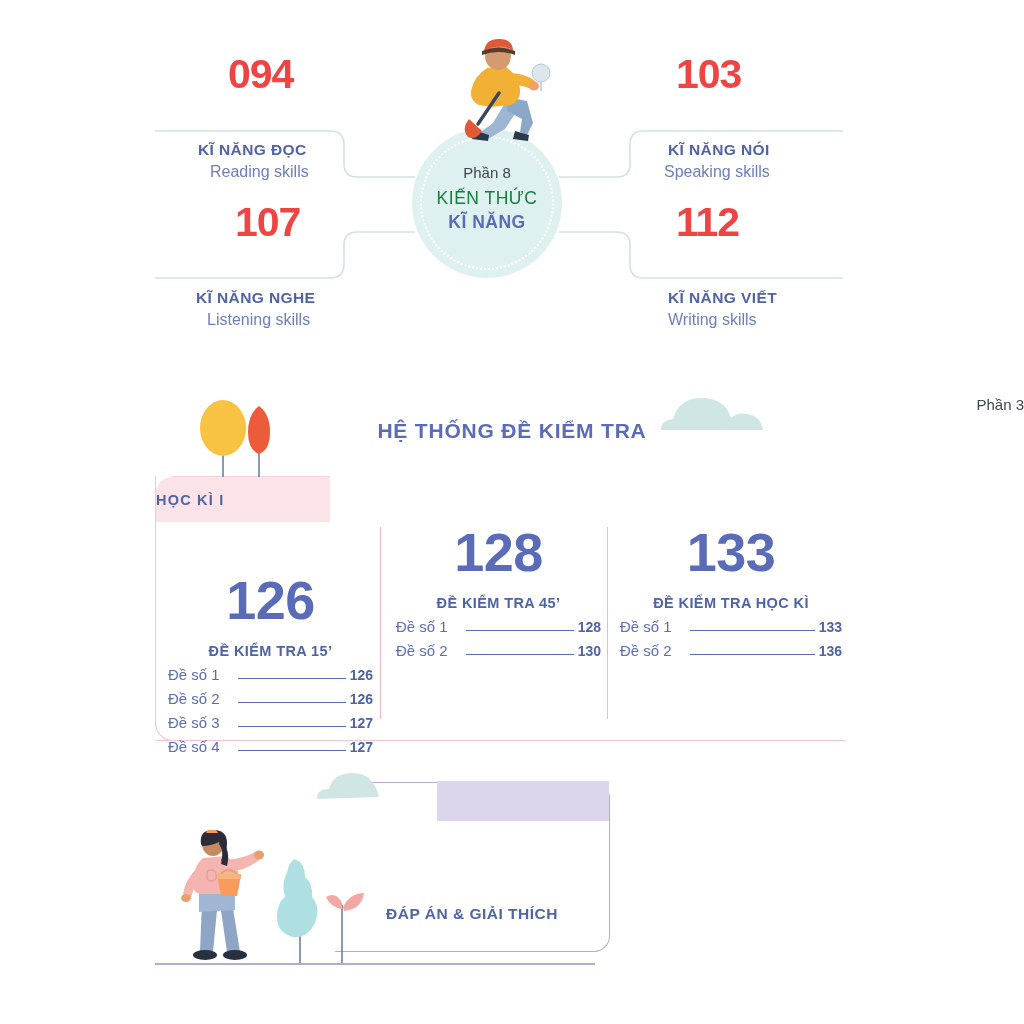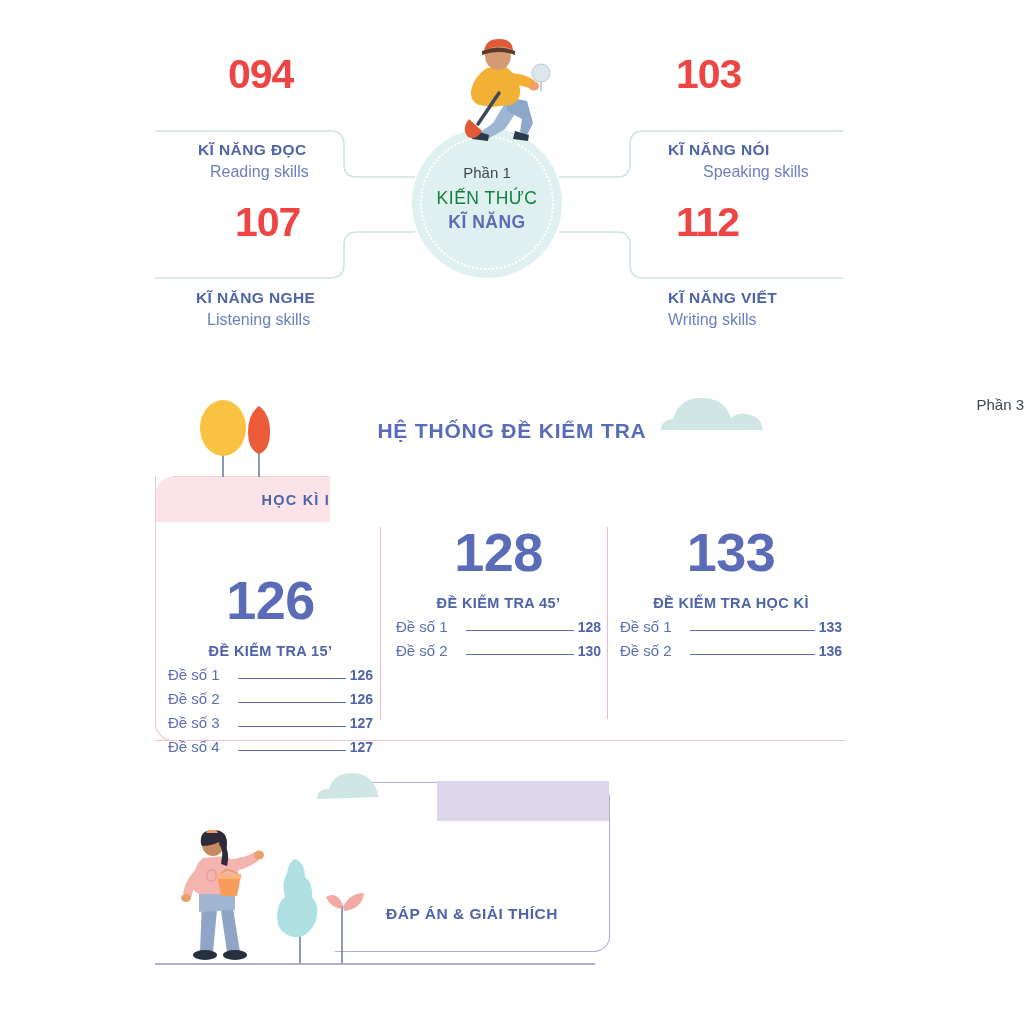--- a/index.html
+++ b/index.html
@@ -71,21 +71,21 @@
     border-top: none; border-right: none;
     border-bottom-left-radius: 18px;
   }
   .pink-frame-bottom {
     position: absolute; left: 155px; top: 740px; width: 690px; height: 1.4px; background: #f3c3cf;
   }
   .hocki-tab {
     position: absolute; left: 156px; top: 477px; width: 174px; height: 45px;
     background: #fbe3e8;
     border-top-left-radius: 16px;
-    display: flex; align-items: center; justify-content: flex-end;
+    display: flex; align-items: center; justify-content: flex-start;
   }
   .hocki-lbl { font-size: 14.5px; font-weight: 700; color: #4f63a8; letter-spacing: 1.2px; }
 
   .col-div { position: absolute; width: 1.4px; background: #f0b9c7; top: 527px; height: 192px; }
 
   .col { position: absolute; top: 525px; }
   .col-num {
     font-size: 54px; font-weight: 700; color: #5a6cb8; line-height: 1;
     text-align: center; letter-spacing: -.5px;
   }
@@ -139,34 +139,34 @@
 
     <path d="M172 477 H330" fill="none" stroke="#f3c3cf" stroke-width="1.4"></path>
   </svg>
 
   <div class="big-num" style="left:228px; top:54px;">094</div>
   <div class="lbl-vn" style="left:198px; top:141px;">KĨ NĂNG ĐỌC</div>
   <div class="lbl-en" style="left:210px; top:163px;">Reading skills</div>
 
   <div class="big-num" style="left:676px; top:54px;">103</div>
   <div class="lbl-vn" style="left:668px; top:141px;">KĨ NĂNG NÓI</div>
-  <div class="lbl-en" style="left:703px; top:163px;text-align:center;">Speaking skills</div>
+  <div class="lbl-en" style="left:664px; top:163px;text-align:center;">Speaking skills</div>
 
   <div class="big-num" style="left:235px; top:202px;">107</div>
   <div class="lbl-vn" style="left:196px; top:289px;">KĨ NĂNG NGHE</div>
   <div class="lbl-en" style="left:207px; top:311px;">Listening skills</div>
 
   <div class="big-num" style="left:676px; top:202px;">112</div>
   <div class="lbl-vn" style="left:668px; top:289px;">KĨ NĂNG VIẾT</div>
   <div class="lbl-en" style="left:668px; top:311px;">Writing skills</div>
 
   <div class="circle-wrap">
     <div class="circle-bg"></div>
     <div class="circle-dots"></div>
-    <div class="circle-txt c-phan">Phần 1</div>
+    <div class="circle-txt c-phan">Phần 8</div>
     <div class="circle-txt c-l1">KIẾN THỨC</div>
     <div class="circle-txt c-l2">KĨ NĂNG</div>
   </div>
 
   <svg class="art" style="left:441px; top:31px;" width="130" height="118" viewBox="0 0 130 118">
 
     <path d="M64 72 L52 92 L40 101 L47 108 L64 98 L76 80 Z" fill="#9db6d4"></path>
 
     <path d="M66 66 L86 70 L92 92 L86 104 L79 101 L81 88 L66 80 Z" fill="#8ca8c9"></path>
 

